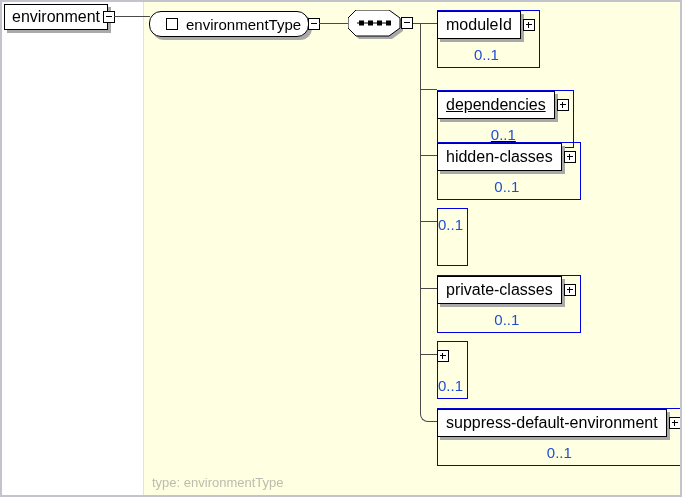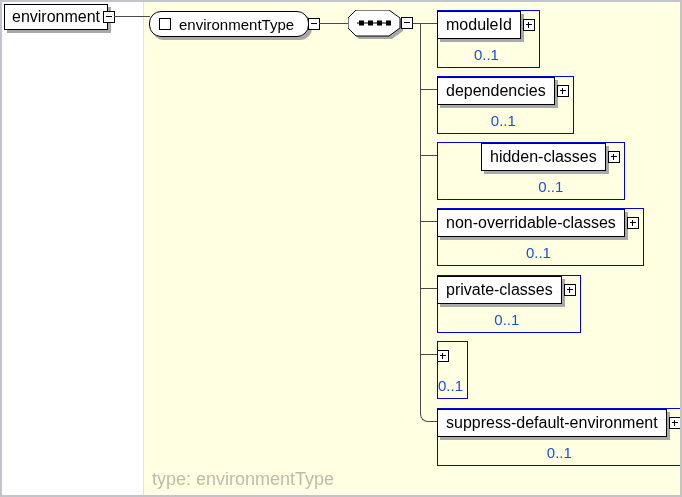--- a/index.html
+++ b/index.html
@@ -15,21 +15,21 @@
   .container{
     position:absolute;
     left:141px;top:0;right:0;bottom:0;
     background:#ffffe1;
     border-left:1px solid #e4e4d2;
     box-sizing:border-box;
   }
   .footer-note{
     position:absolute;
     left:8px;bottom:5px;
-    font-size:18px;
+    font-size:13px;
     color:#bcbcae;
   }
   
   .elem{
     background:#fff;
     border:1px solid #000;
     box-shadow:3px 3px 0 0 #a9a9a9;
     height:28px;
     box-sizing:border-box;
     line-height:26px;
@@ -81,21 +81,21 @@
     position:absolute;
     left:147px;top:9px;
     width:160px;height:26px;
     box-sizing:border-box;
     background:#fff;
     border:1px solid #000;
     border-radius:12px;
     box-shadow:3px 3px 0 0 #a9a9a9;
     display:flex;align-items:center;
     gap:8px;
-    padding:0 0 0 9px;
+    padding:0 0 0 16px;
     font-size:15px;color:#000;
     white-space:nowrap;
   }
   .sq-icon{
     width:12px;height:12px;
     border:1px solid #000;
     background:#fff;
     box-sizing:border-box;
     flex:none;
   }
@@ -169,47 +169,41 @@
   <div class="child" style="top:8px;">
     <div class="elem-row">
       <div class="elem">
         <span>moduleId</span>
       </div>
       <div class="toggle plus"></div>
     </div>
     <div class="card">0..1</div>
   </div>
 
-  <div class="child" style="top:74px;">
+  <div class="child" style="top:88px;text-decoration:underline;">
     <div class="elem-row">
       <div class="elem">
         <span>dependencies</span>
       </div>
       <div class="toggle plus"></div>
     </div>
     <div class="card">0..1</div>
   </div>
 
-  <div class="child" style="top:140px;padding-left:44px;">
+  <div class="child" style="top:140px;">
     <div class="elem-row">
       <div class="elem">
         <span>hidden-classes</span>
       </div>
       <div class="toggle plus"></div>
     </div>
     <div class="card">0..1</div>
   </div>
 
   <div class="child" style="top:206px;">
-    <div class="elem-row">
-      <div class="elem">
-        <span>non-overridable-classes</span>
-      </div>
-      <div class="toggle plus"></div>
-    </div>
     <div class="card">0..1</div>
   </div>
 
   <div class="child" style="top:273px;">
     <div class="elem-row">
       <div class="elem">
         <span>private-classes</span>
       </div>
       <div class="toggle plus"></div>
     </div>

